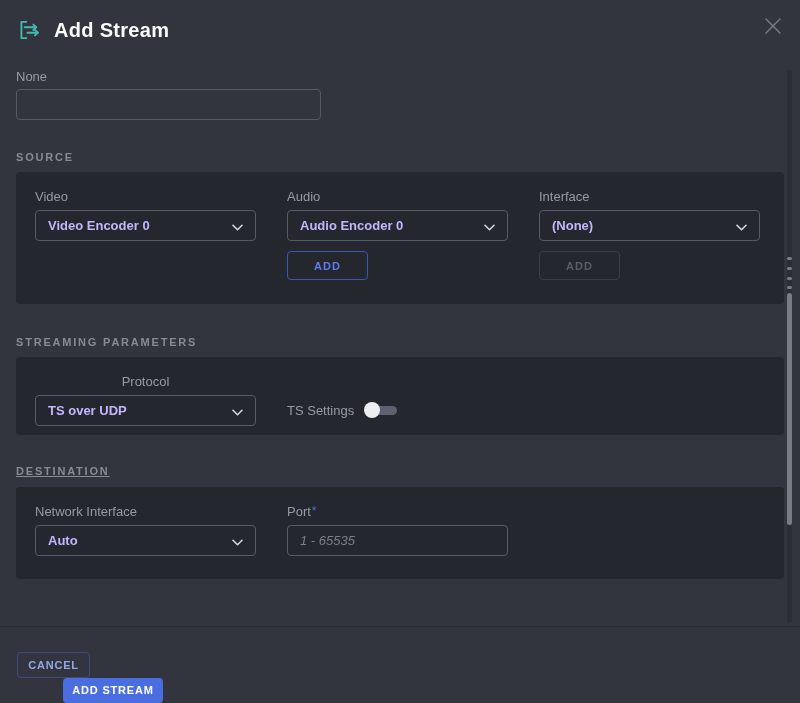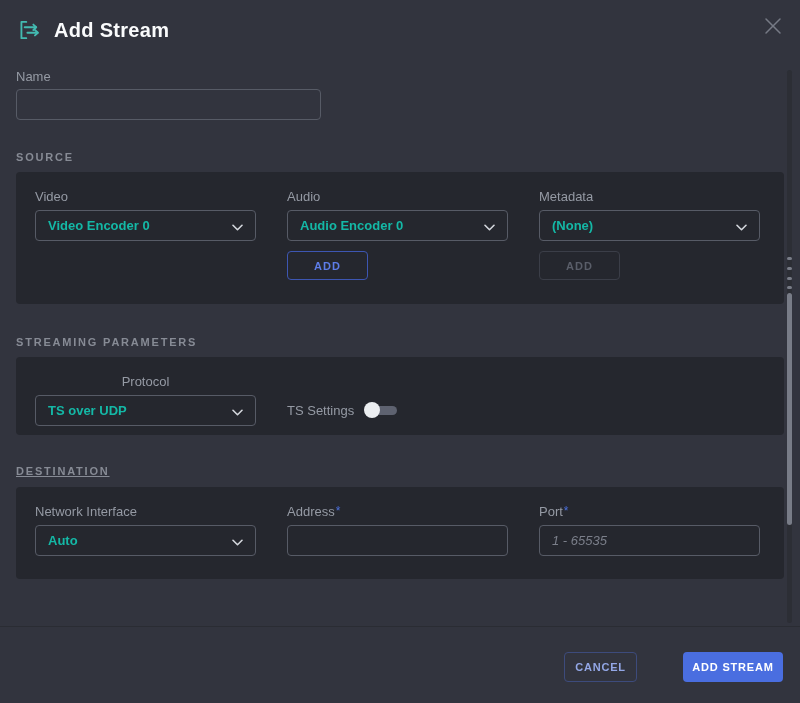--- a/index.html
+++ b/index.html
@@ -56,21 +56,21 @@
   .col { width: 221px; flex: 0 0 auto; }
 
   
   .select {
     box-sizing: border-box;
     margin-top: 6px; height: 31px; width: 100%;
     border: 1px solid #575b66; border-radius: 4px;
     display: flex; align-items: center; justify-content: space-between;
     padding: 0 12px; cursor: pointer; background: transparent;
   }
-  .select .select-value { font-size: 13px; font-weight: 600; color: #14b8a6; }
+  .select .select-value { font-size: 13px; font-weight: 600; color: #c4b5fd; }
   .select .chev { flex: 0 0 auto; margin-left: 8px; }
 
   
   .add-btn {
     margin-top: 10px; width: 81px; height: 29px;
     border-radius: 4px; background: transparent;
     font-size: 11px; font-weight: 700; letter-spacing: 1px;
     font-family: "Liberation Sans", sans-serif; cursor: pointer;
   }
   .add-btn.enabled  { border: 1px solid #3d56b2; color: #5d7de8; }
@@ -82,21 +82,21 @@
   .ts-settings-label { font-size: 13px; color: #959aa4; margin-right: 10px; }
   .toggle { position: relative; width: 33px; height: 16px; cursor: pointer; }
   .toggle-track { position: absolute; left: 6px; top: 4px; width: 27px; height: 9px; background: #5e6270; border-radius: 5px; }
   .toggle-knob  { position: absolute; left: 0; top: 0; width: 16px; height: 16px; background: #eceef1; border-radius: 50%; }
 
   
   .footer {
     position: absolute; left: 0; right: 0; bottom: 0; height: 77px;
     border-top: 1px solid #2a2c33;
     display: flex; justify-content: flex-end; align-items: flex-start;
-    padding: 25px 17px 0; box-sizing: border-box;
+    padding: 25px 17px 0; box-sizing: border-box; flex-direction: column;
   }
   .btn-cancel {
     width: 73px; height: 30px; background: transparent;
     border: 1px solid #3d4b7c; border-radius: 4px;
     color: #93a7e6; font-size: 11px; font-weight: 700; letter-spacing: .8px;
     font-family: "Liberation Sans", sans-serif; cursor: pointer;
   }
   .btn-submit {
     width: 100px; height: 30px; margin-left: 46px;
     background: #4a6ee0; border: none; border-radius: 4px;
@@ -128,21 +128,21 @@
     <span class="dialog-title">Add Stream</span>
   </div>
   <button class="close-btn">
     <svg width="22" height="22" viewBox="0 0 22 22" fill="none" stroke="#767a85" stroke-width="1.5" stroke-linecap="round">
       <path d="M4 4 L18 18"></path>
         <path d="M18 4 L4 18"></path>
     </svg>
   </button>
 
   <div class="name-group">
-    <label class="field-label">Name</label>
+    <label class="field-label">None</label>
     <input class="text-input name-input" type="text" value="" style="">
   </div>
 
   <div class="section-heading heading-source">SOURCE</div>
   <div class="panel">
     <div class="panel-row">
       <div class="col">
         <span class="field-label">Video</span>
         <div class="select">
           <span class="select-value">Video Encoder 0</span>
@@ -159,21 +159,21 @@
           <span class="select-value">Audio Encoder 0</span>
           <span class="chev">
             <svg width="11" height="7" viewBox="0 0 11 7" fill="none" stroke="#d5d8de" stroke-width="1.6" stroke-linecap="round" stroke-linejoin="round">
                 <path d="M1 1.3 L5.5 5.7 L10 1.3"></path>
               </svg>
           </span>
         </div>
         <button class="add-btn enabled">ADD</button>
       </div>
       <div class="col">
-        <span class="field-label">Metadata</span>
+        <span class="field-label">Interface</span>
         <div class="select">
           <span class="select-value">(None)</span>
           <span class="chev">
             <svg width="11" height="7" viewBox="0 0 11 7" fill="none" stroke="#d5d8de" stroke-width="1.6" stroke-linecap="round" stroke-linejoin="round">
                 <path d="M1 1.3 L5.5 5.7 L10 1.3"></path>
               </svg>
           </span>
         </div>
         <button class="add-btn disabled" disabled="">ADD</button>
       </div>
@@ -212,24 +212,20 @@
         <div class="select">
           <span class="select-value">Auto</span>
           <span class="chev">
             <svg width="11" height="7" viewBox="0 0 11 7" fill="none" stroke="#d5d8de" stroke-width="1.6" stroke-linecap="round" stroke-linejoin="round">
                 <path d="M1 1.3 L5.5 5.7 L10 1.3"></path>
               </svg>
           </span>
         </div>
       </div>
       <div class="col">
-        <span class="field-label"><span>Address</span><span class="required-mark">*</span></span>
-        <input class="text-input select" style="display: block;" type="text" value="">
-      </div>
-      <div class="col">
         <span class="field-label"><span>Port</span><span class="required-mark">*</span></span>
         <input class="text-input select" style="display: block;" type="text" placeholder="1 - 65535">
       </div>
     </div>
   </div>
 
 </div>
 
 <div class="footer">
   <button class="btn-cancel">CANCEL</button>

